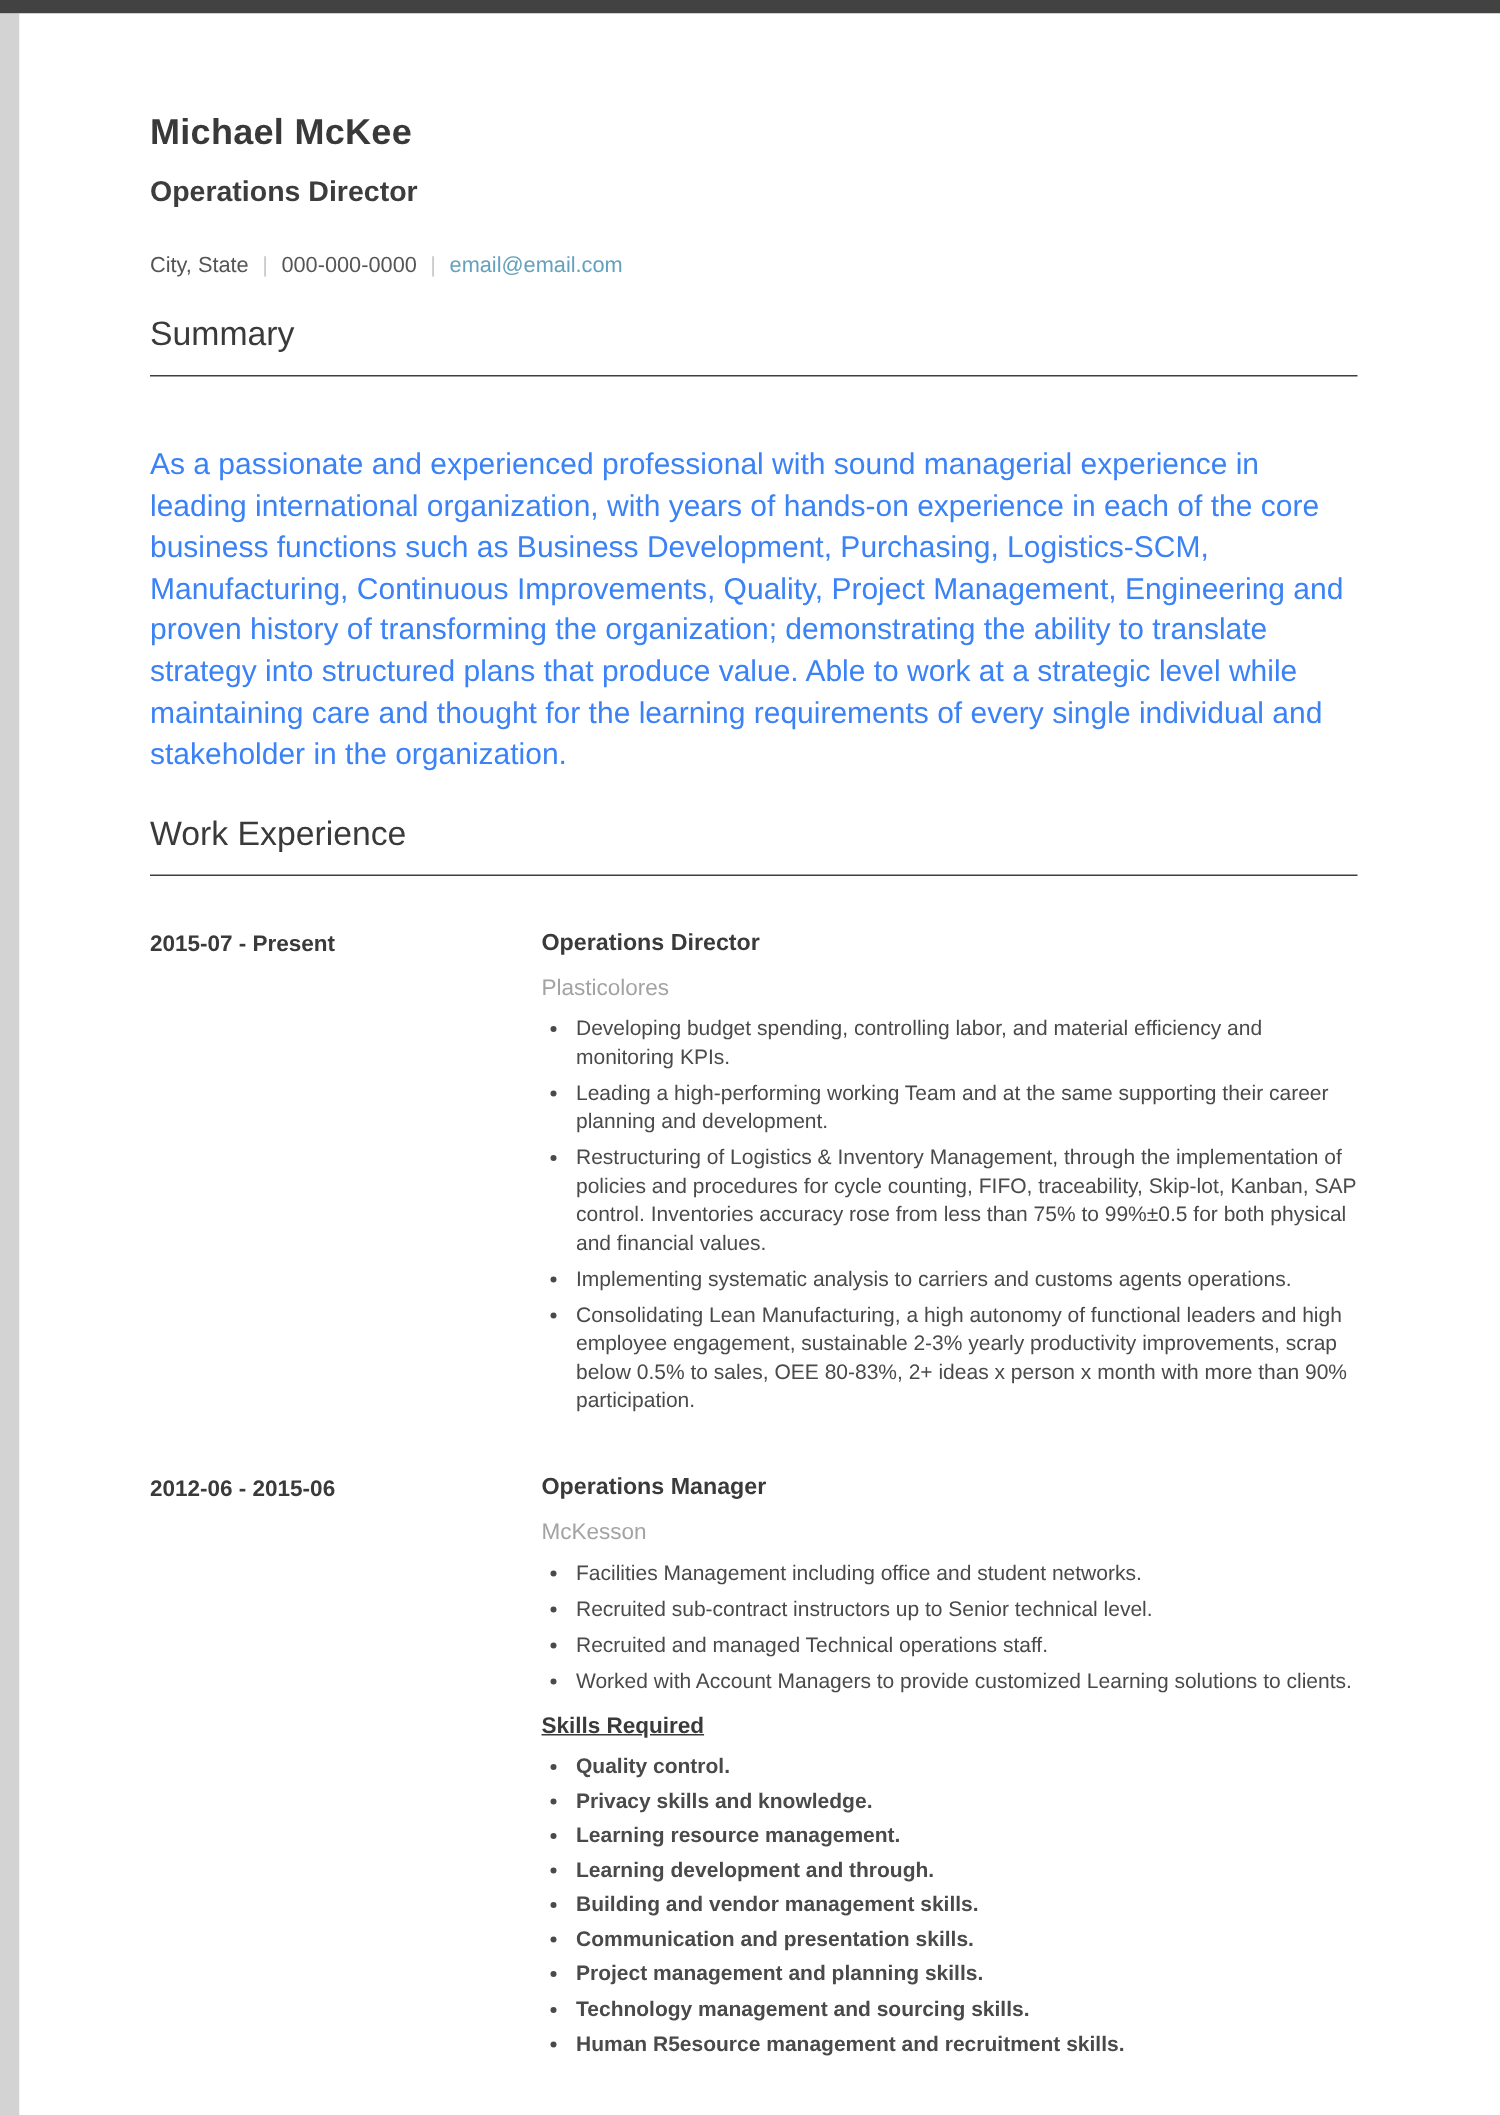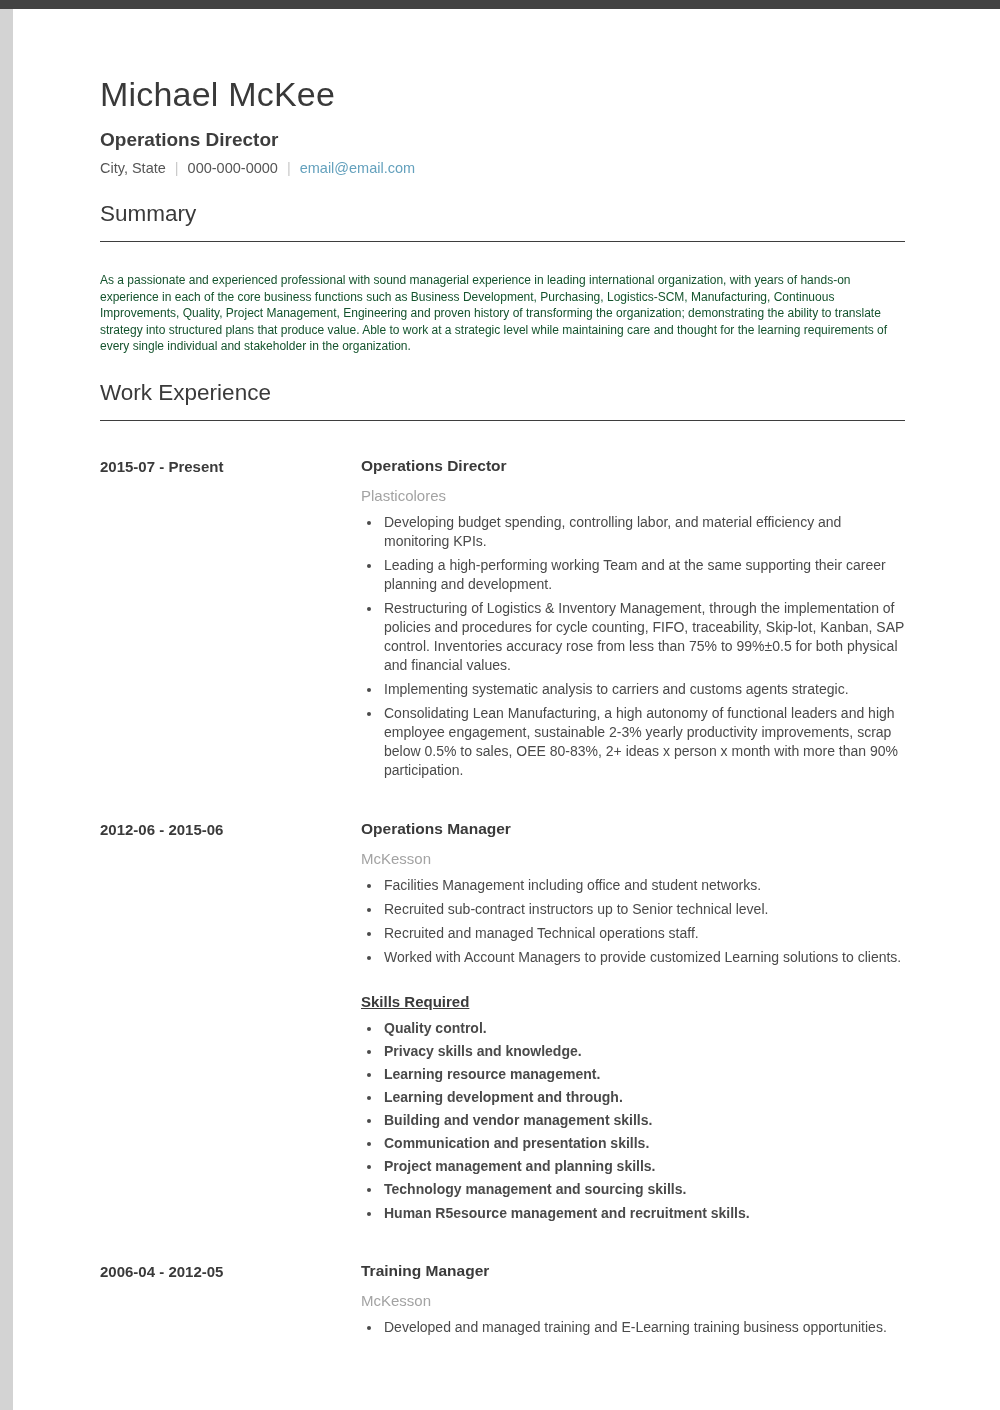--- a/index.html
+++ b/index.html
@@ -24,42 +24,42 @@
     background: #d3d3d3;
   }
   .content {
     position: absolute; top: 9px; left: 13px;
     width: 987px; height: 1401px;
     background: #ffffff;
     padding: 66px 95px 0 87px;
   }
   
   .name {
-    font-size: 34px; font-weight: 400; color: #393939;
+    font-size: 24px; font-weight: 700; color: #393939;
     letter-spacing: 0.2px;
   }
   .title {
     font-size: 19px; font-weight: 700; color: #3d3d3d;
     margin-top: 15px;
   }
   .contact {
-    margin-top: 9px; font-size: 14.5px; color: #555555;
+    margin-top: 29px; font-size: 14.5px; color: #555555;
   }
   .contact .sep { color: #c9c9c9; margin: 0 9px; }
   .contact .email { color: #64a1bd; text-decoration: none; }
   
   .section-heading {
     font-size: 22.5px; font-weight: 400; color: #3a3a3a;
     margin-top: 25px;
     padding-bottom: 14px;
     border-bottom: 1px solid #3e3e3e;
   }
   .summary-text {
-    margin-top: 30px;
-    font-size: 12px; line-height: 1.38; color: #14532d;
+    margin-top: 46px;
+    font-size: 20px; line-height: 1.38; color: #3b82f6;
     max-width: 805px;
   }
   
   .entry {
     display: grid;
     grid-template-columns: 225px 1fr;
     margin-top: 35px;
     gap: 36px;
   }
   .entry:first-of-type { margin-top: 36px; }
@@ -80,21 +80,21 @@
     list-style-type: disc;
   }
   ul.bullets li {
     font-size: 14px; line-height: 1.36; color: #4a4a4a;
     margin-bottom: 5px;
     padding-left: 2px;
     max-width: 560px;
   }
   ul.bullets.tight li { margin-bottom: 4px; font-weight: bold; }
   .skills-heading {
-    margin-top: 26px; margin-bottom: 7px;
+    margin-top: 12px; margin-bottom: 7px;
     font-size: 15px; font-weight: 700; color: #3a3a3a;
     text-decoration: underline;
   }
 </style>
 </head>
 <body>
 
 <div class="top-bar"></div>
 <div class="left-edge"></div>
 
@@ -115,21 +115,21 @@
 
   <section class="entry">
     <div class="entry-dates">2015-07 - Present</div>
     <div class="entry-body">
       <h3 class="entry-role">Operations Director</h3>
       <div class="entry-company">Plasticolores</div>
       <ul class="bullets">
           <li>Developing budget spending, controlling labor, and material efficiency and monitoring KPIs.</li>
           <li>Leading a high-performing working Team and at the same supporting their career planning and development.</li>
           <li>Restructuring of Logistics &amp; Inventory Management, through the implementation of policies and procedures for cycle counting, FIFO, traceability, Skip-lot, Kanban, SAP control. Inventories accuracy rose from less than 75% to 99%±0.5 for both physical and financial values.</li>
-          <li>Implementing systematic analysis to carriers and customs agents strategic.</li>
+          <li>Implementing systematic analysis to carriers and customs agents operations.</li>
           <li>Consolidating Lean Manufacturing, a high autonomy of functional leaders and high employee engagement, sustainable 2-3% yearly productivity improvements, scrap below 0.5% to sales, OEE 80-83%, 2+ ideas x person x month with more than 90% participation.</li>
         </ul>
     </div>
   </section>
 
   <section class="entry">
     <div class="entry-dates">2012-06 - 2015-06</div>
     <div class="entry-body">
       <h3 class="entry-role">Operations Manager</h3>
       <div class="entry-company">McKesson</div>

